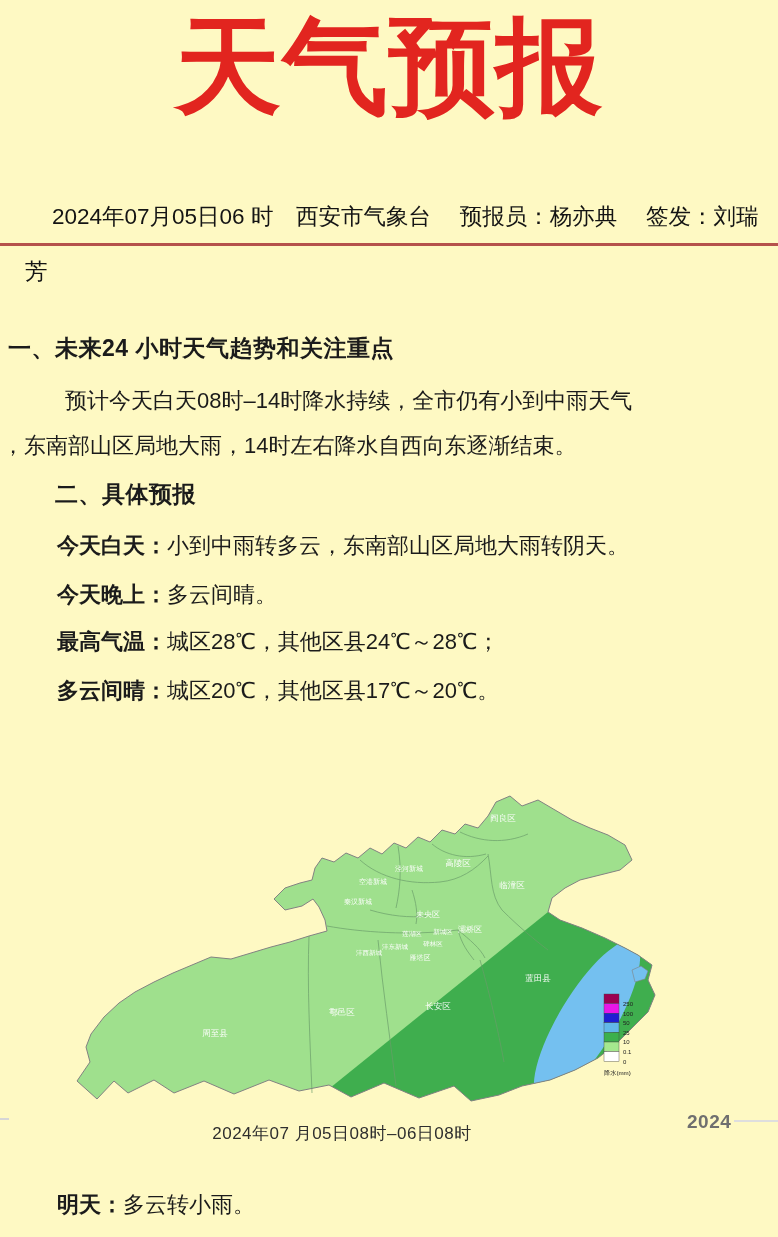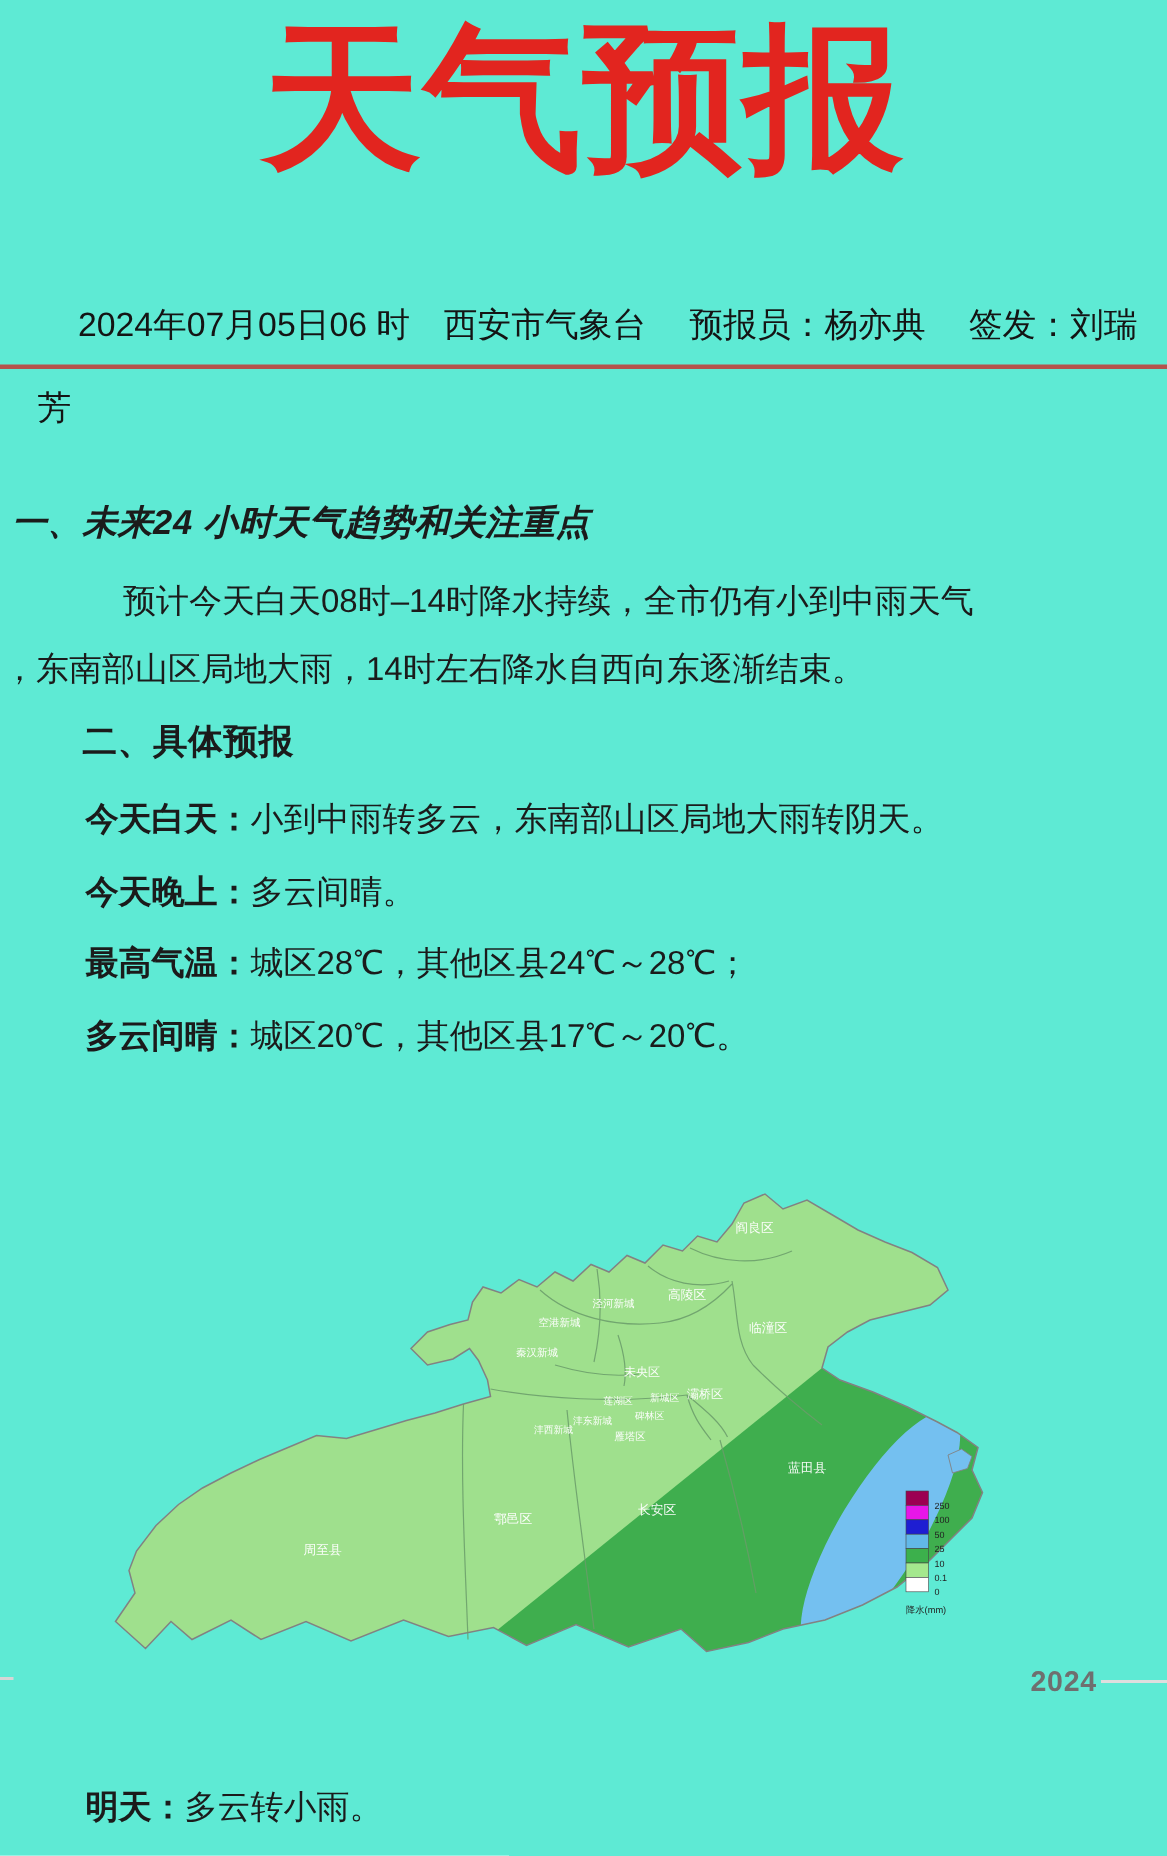--- a/index.html
+++ b/index.html
@@ -1,28 +1,28 @@
 <!DOCTYPE html>
 <html><head>
 <meta charset="utf-8">
 <style>
   html,body{margin:0;padding:0;}
   .page{
-    position:relative;width:778px;height:1237px;background:#5eead4;
+    position:relative;width:778px;height:1237px;background:#fef9c3;
     font-family:"Liberation Sans",sans-serif;color:#1b1b1b;overflow:hidden;
   }
   .big-title{
     position:absolute;top:-8px;left:0;width:100%;text-align:center;
     font-size:106px;line-height:148px;font-weight:900;color:#e2251f;letter-spacing:1px;
   }
   .hdr-line1{position:absolute;top:201px;left:36px;font-size:22.5px;white-space:nowrap;color:#141414;margin-left:16px;}
   .hdr-divider{position:absolute;top:243px;left:0;width:778px;height:2.5px;background:#b5524c;}
   .hdr-line2{position:absolute;top:256px;left:25px;font-size:22.5px;color:#141414;}
-  .s1-heading{position:absolute;top:333px;left:8px;font-size:23px;font-weight:800;letter-spacing:0.5px;font-style:italic;}
-  .s1-line1{position:absolute;top:386px;left:82px;font-size:22px;}
+  .s1-heading{position:absolute;top:333px;left:8px;font-size:23px;font-weight:800;letter-spacing:0.5px;}
+  .s1-line1{position:absolute;top:386px;left:65px;font-size:22px;}
   .s1-line2{position:absolute;top:431px;left:2px;font-size:22px;}
   .s2-heading{position:absolute;top:479px;left:55px;font-size:23px;font-weight:800;letter-spacing:0.5px;}
   .detail-row{position:absolute;left:57px;font-size:22px;white-space:nowrap;}
   .detail-row .lbl{font-weight:800;}
   .row-day{top:531px;} .row-night{top:580px;} .row-tmax{top:627px;}
   .row-tmin{top:676px;} .row-wind{top:724px;}
   .map-wrap{position:absolute;top:790px;left:60px;width:660px;height:335px;}
   .map-caption{position:absolute;top:1122px;left:0;width:684px;text-align:center;
     font-size:17px;color:#2e2e2e;letter-spacing:0.5px;}
   .frag-2024{position:absolute;top:1111px;left:687px;font-size:19px;color:#6f6f6f;
@@ -133,20 +133,21 @@
         <text class="lg" x="19" y="31.2" font-size="6">50</text>
         <text class="lg" x="19" y="40.8" font-size="6">25</text>
         <text class="lg" x="19" y="50.4" font-size="6">10</text>
         <text class="lg" x="19" y="60" font-size="6">0.1</text>
         <text class="lg" x="19" y="69.6" font-size="6">0</text>
         <text class="lg" x="0" y="81" font-size="6.2">降水(mm)</text>
       </g>
     </svg>
   </div>
 
+  <div class="map-caption">2024年07 月05日08时–06日08时</div>
 
   <div class="frag-2024">2024</div>
   <div class="frag-line-r"></div>
   <div class="frag-dash-l"></div>
 
   <div class="footer-row">
     <span class="lbl">明天：</span><span>多云转小雨。</span>
   </div>
 
 </div>

